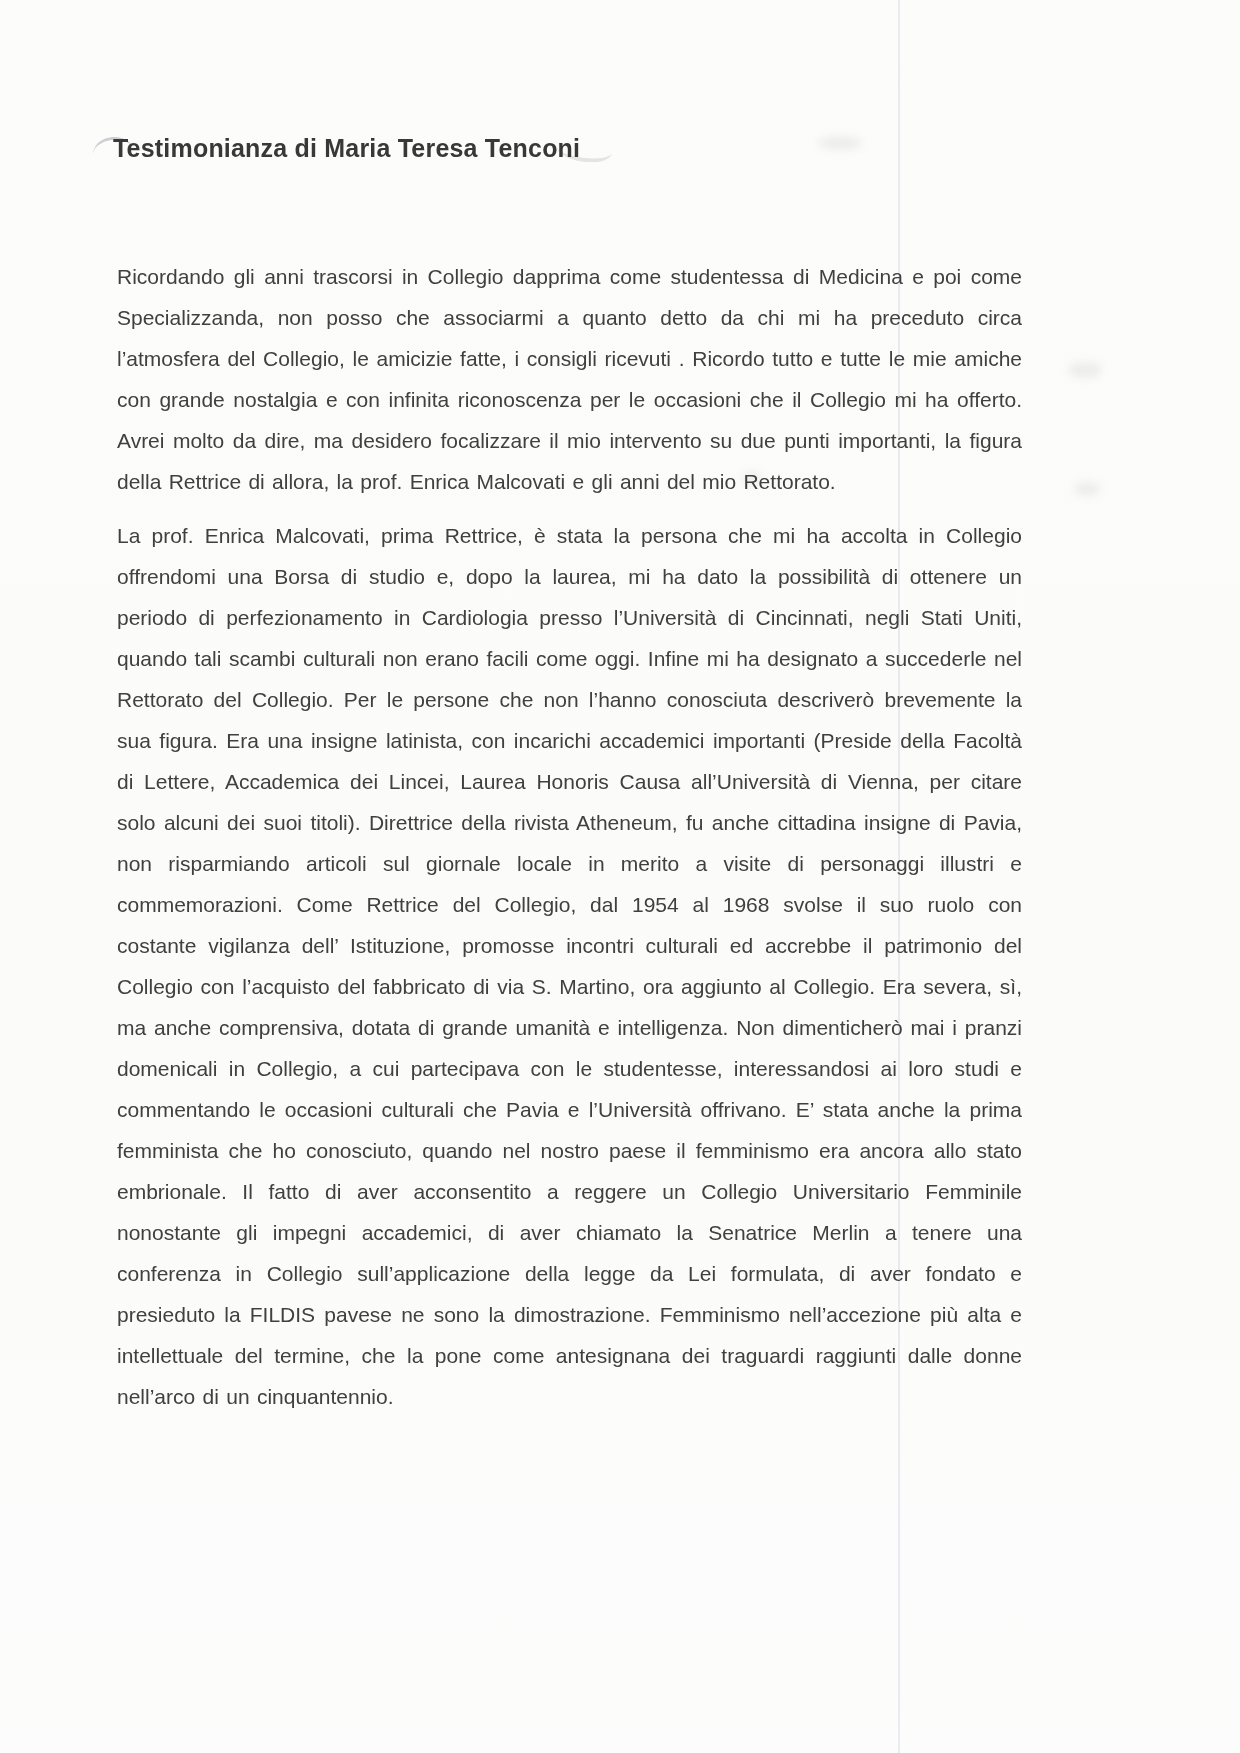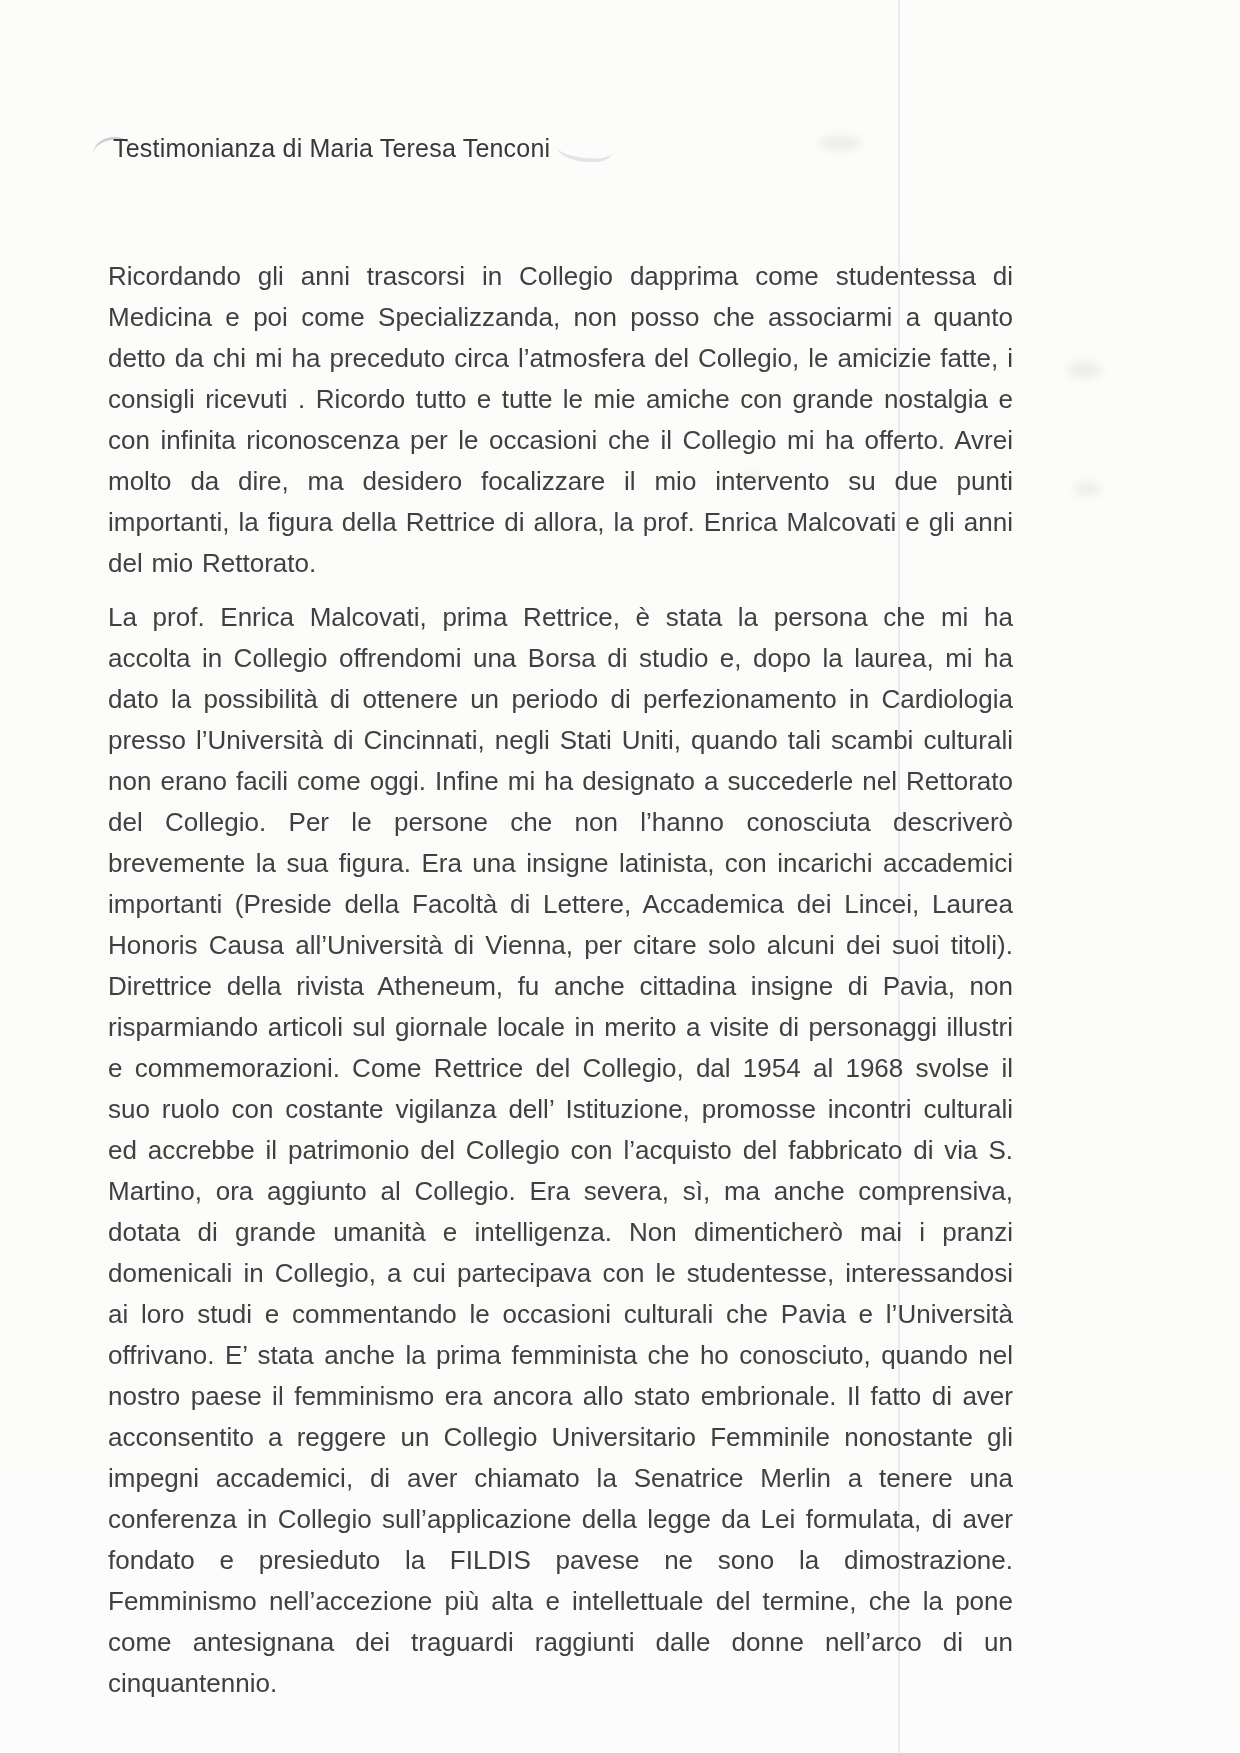--- a/index.html
+++ b/index.html
@@ -17,30 +17,30 @@
     background: linear-gradient(180deg, #fcfcfb 0%, #fbfbf9 60%, #fcfcfc 100%);
     font-family: "Liberation Sans", "DejaVu Sans", sans-serif;
     color: #3d3d3d;
   }
   .doc-title {
     position: absolute;
     left: 113px;
     top: 134px;
     margin: 0;
     font-size: 25px;
-    font-weight: normal;
+    font-weight: bold;
     letter-spacing: 0.2px;
     color: #383838;
   }
   .doc-body {
     position: absolute;
-    left: 108px;
+    left: 117px;
     top: 256px;
     width: 905px;
-    font-size: 26px;
+    font-size: 21px;
     line-height: 41px;
     text-align: justify;
     text-align-last: left;
     color: #404040;
   }
   .doc-body p {
     margin: 0 0 13px 0;
     word-spacing: 1.5px;
   }
   

